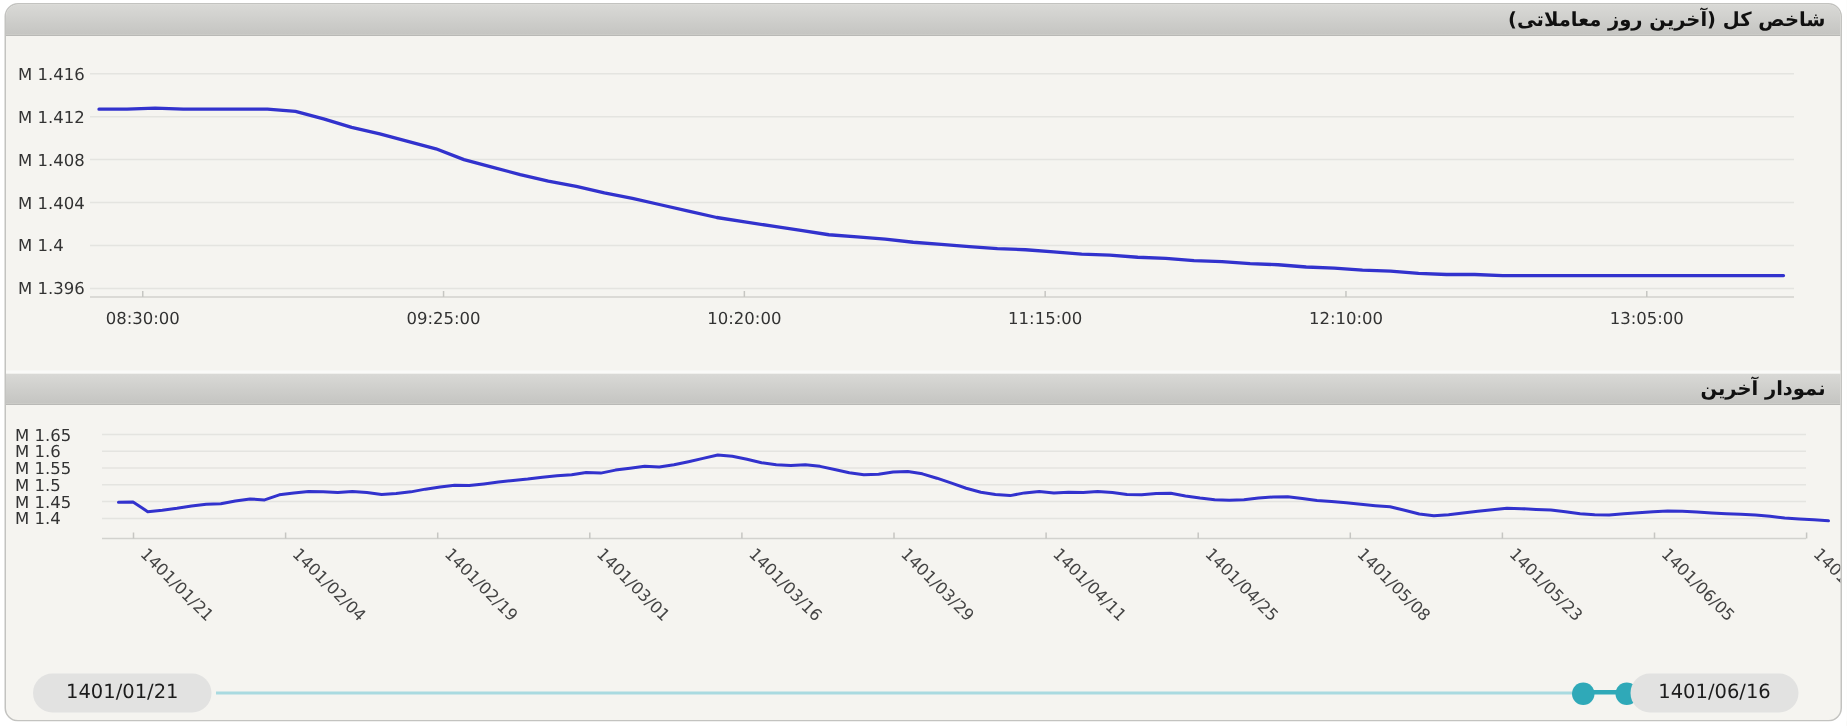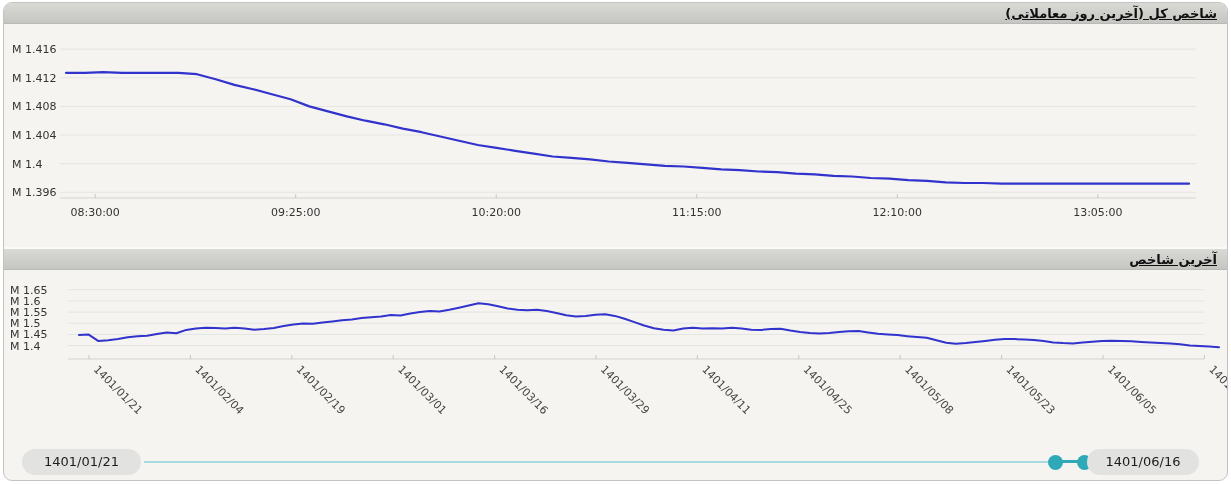--- a/index.html
+++ b/index.html
@@ -5,21 +5,21 @@
   html,body{margin:0;padding:0;background:#ffffff;font-family:"DejaVu Sans",sans-serif;}
   .app{
     position:relative;width:1225px;height:479px;margin:2px auto 0 auto;
     background:#f5f4f0;border:1px solid #c3c3c0;border-radius:9px;overflow:hidden;
     box-sizing:border-box;
   }
   .panel-header{
     height:20px;background:linear-gradient(#d9d9d6,#c5c5c2);
     border-bottom:1px solid #b9b9b6;
     display:flex;justify-content:flex-end;align-items:center;
-    padding:0 10px;font-size:13px;font-weight:bold;color:#101010;text-decoration:underline;
+    padding:0 10px;font-size:13px;font-weight:bold;color:#101010;
   }
   .panel-header.second{border-top:2px solid #fafaf8;margin-top:3px;}
   .chart-wrap{display:block;}
   svg{display:block;}
   .slider-row{position:relative;height:44px;}
   .pill{
     position:absolute;height:26px;border-radius:13px;background:#e2e2e1;
     color:#1c1c1c;font-size:13px;text-align:center;line-height:26px;
   }
   .pill-left{left:18px;top:13px;width:119px;}
@@ -67,21 +67,21 @@
         <text x="692.775974025974" y="192" font-size="11" fill="#333333" text-anchor="middle">11:15:00</text>
         <line x1="893.3116883116884" y1="174" x2="893.3116883116884" y2="170" stroke="#c6c6c2" stroke-width="1"></line>
         <text x="893.3116883116884" y="192" font-size="11" fill="#333333" text-anchor="middle">12:10:00</text>
         <line x1="1093.8474025974026" y1="174" x2="1093.8474025974026" y2="170" stroke="#c6c6c2" stroke-width="1"></line>
         <text x="1093.8474025974026" y="192" font-size="11" fill="#333333" text-anchor="middle">13:05:00</text>
         <polyline points="62.0,48.8 80.7,48.8 99.4,48.1 118.2,48.8 136.9,48.8 155.6,48.8 174.3,48.8 193.0,50.2 211.7,55.2 230.4,60.9 249.2,65.2 267.9,70.2 286.6,75.2 305.3,82.4 324.0,87.4 342.8,92.4 361.5,96.7 380.2,100.3 398.9,104.6 417.6,108.2 436.3,112.5 455.0,116.8 473.8,121.0 492.5,123.9 511.2,126.8 529.9,129.6 548.6,132.5 567.4,133.9 586.1,135.4 604.8,137.5 623.5,138.9 642.2,140.4 660.9,141.8 679.7,142.5 698.4,143.9 717.1,145.4 735.8,146.1 754.5,147.5 773.2,148.2 792.0,149.7 810.7,150.4 829.4,151.8 848.1,152.5 866.8,154.0 885.5,154.7 904.3,156.1 923.0,156.8 941.7,158.3 960.4,159.0 979.1,159.0 997.8,159.7 1016.5,159.7 1035.3,159.7 1054.0,159.7 1072.7,159.7 1091.4,159.7 1110.1,159.7 1128.8,159.7 1147.6,159.7 1166.3,159.7 1185.0,159.7" fill="none" stroke="#3232cd" stroke-width="2.2" stroke-linejoin="round" stroke-linecap="round"></polyline>
       </svg>
   </div>
 
   <div class="panel-header second">
-    <span dir="rtl">آخرین شاخص</span>
+    <span dir="rtl">نمودار آخرین</span>
   </div>
 
   <div class="chart-wrap">
     <svg id="chart2" width="1223" height="166" viewBox="0 0 1223 166">
         <line x1="64" y1="19.705882352941185" x2="1200" y2="19.705882352941185" stroke="#e4e4e0" stroke-width="1"></line>
         <text x="6" y="23.705882352941185" font-size="11" fill="#333333" text-anchor="start">M 1.65</text>
         <line x1="64" y1="30.882352941176446" x2="1200" y2="30.882352941176446" stroke="#e4e4e0" stroke-width="1"></line>
         <text x="6" y="34.88235294117645" font-size="11" fill="#333333" text-anchor="start">M 1.6</text>
         <line x1="64" y1="42.058823529411754" x2="1200" y2="42.058823529411754" stroke="#e4e4e0" stroke-width="1"></line>
         <text x="6" y="46.058823529411754" font-size="11" fill="#333333" text-anchor="start">M 1.55</text>

